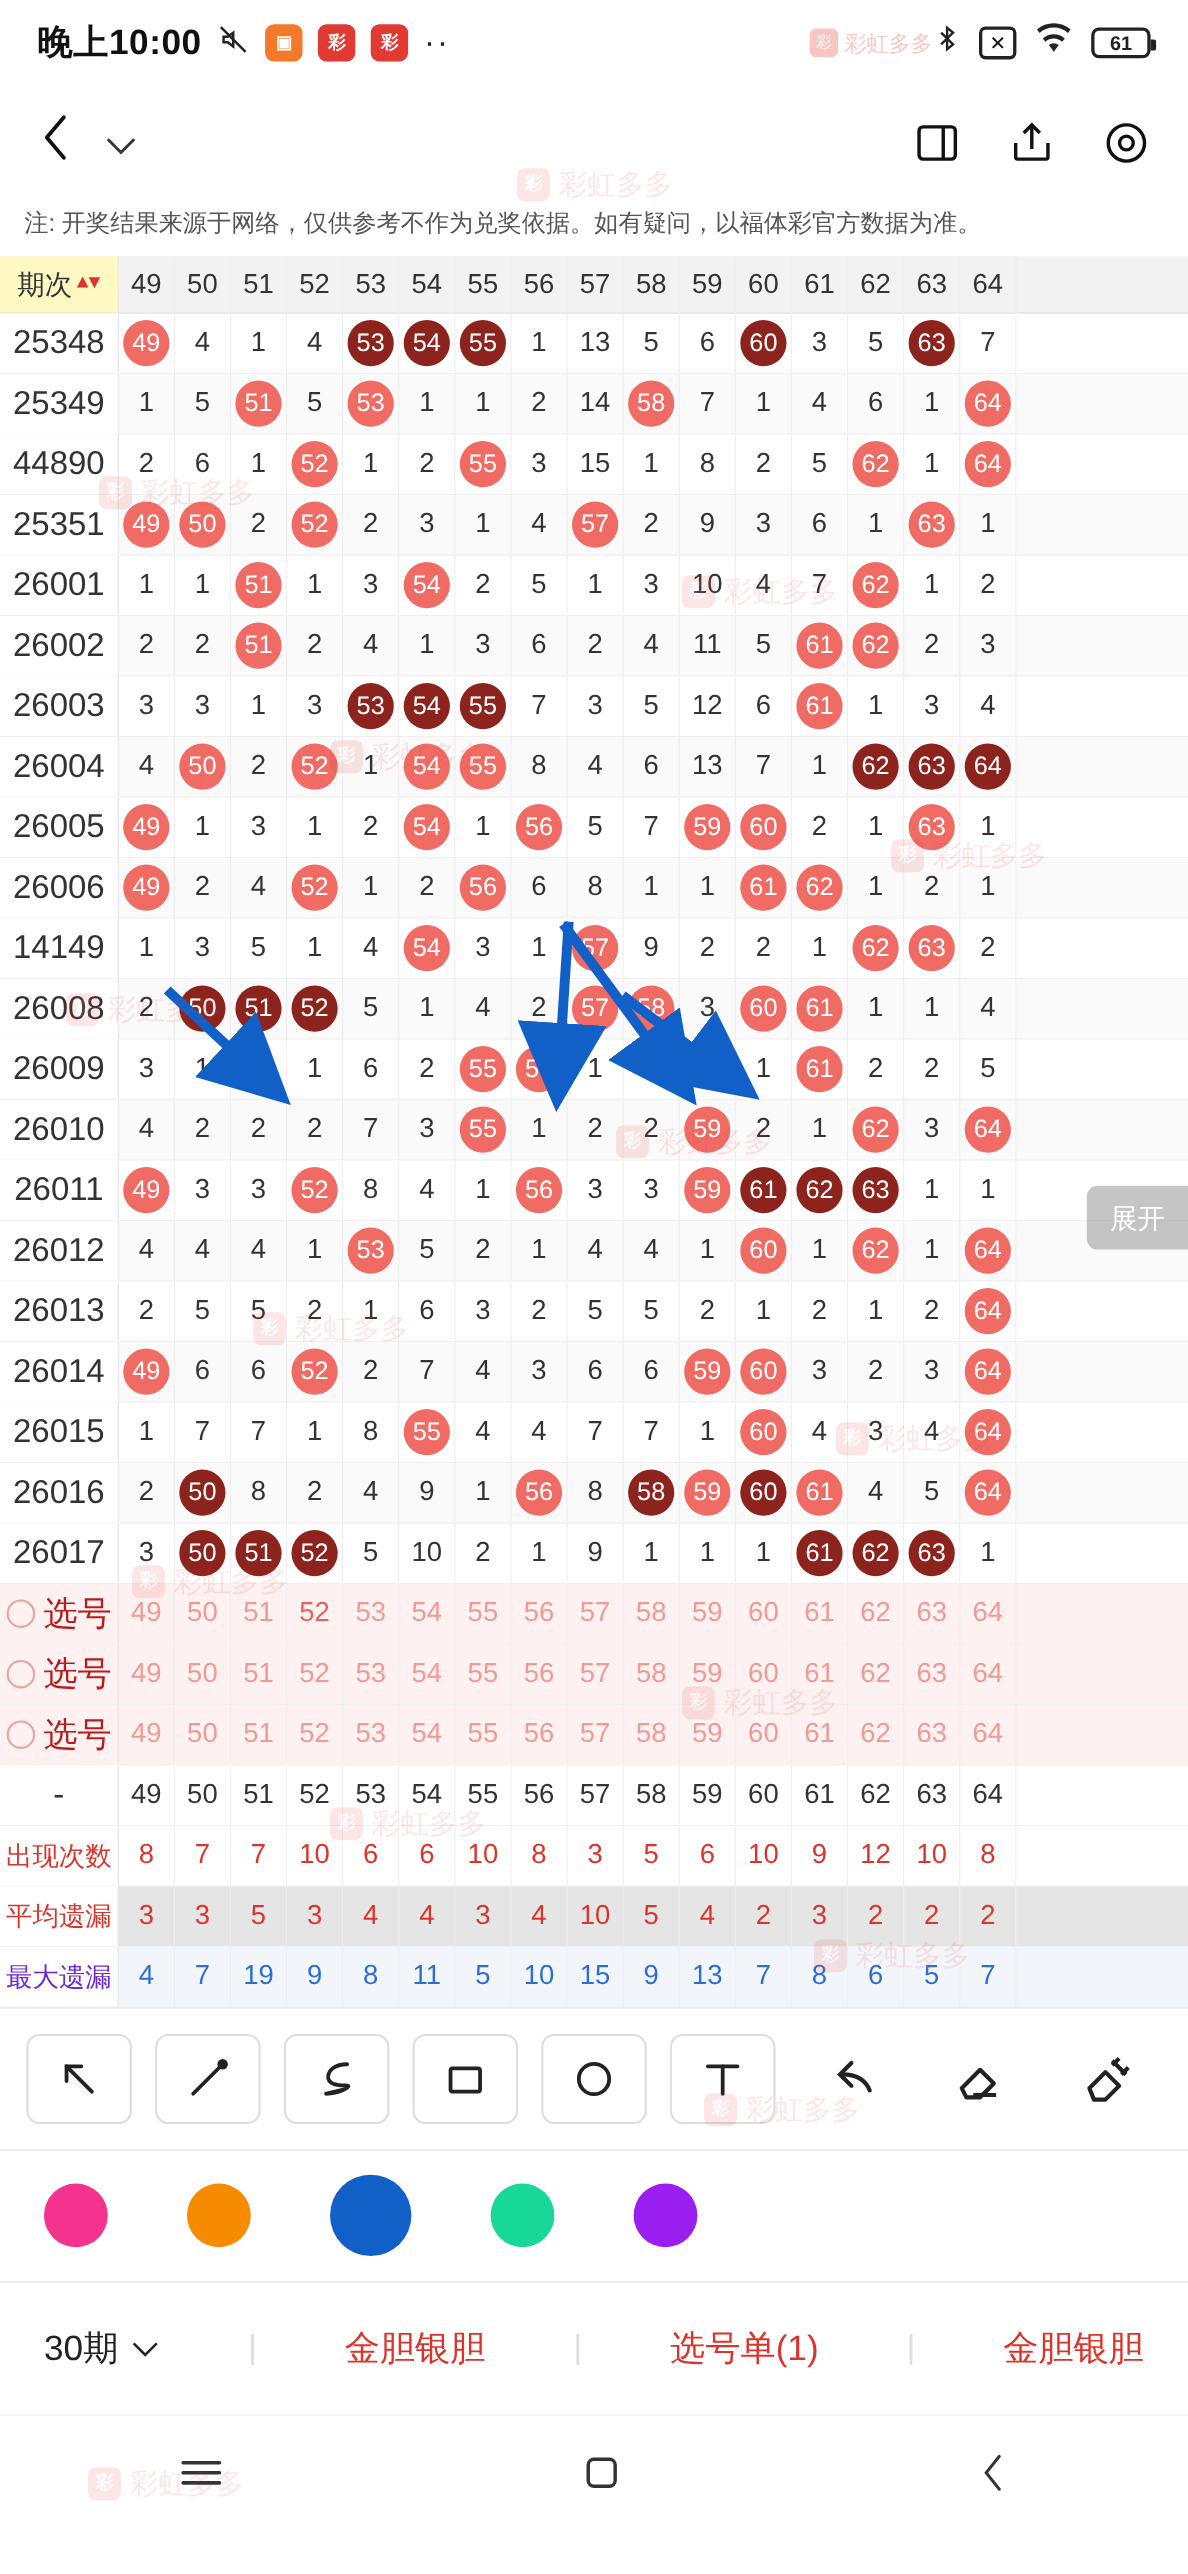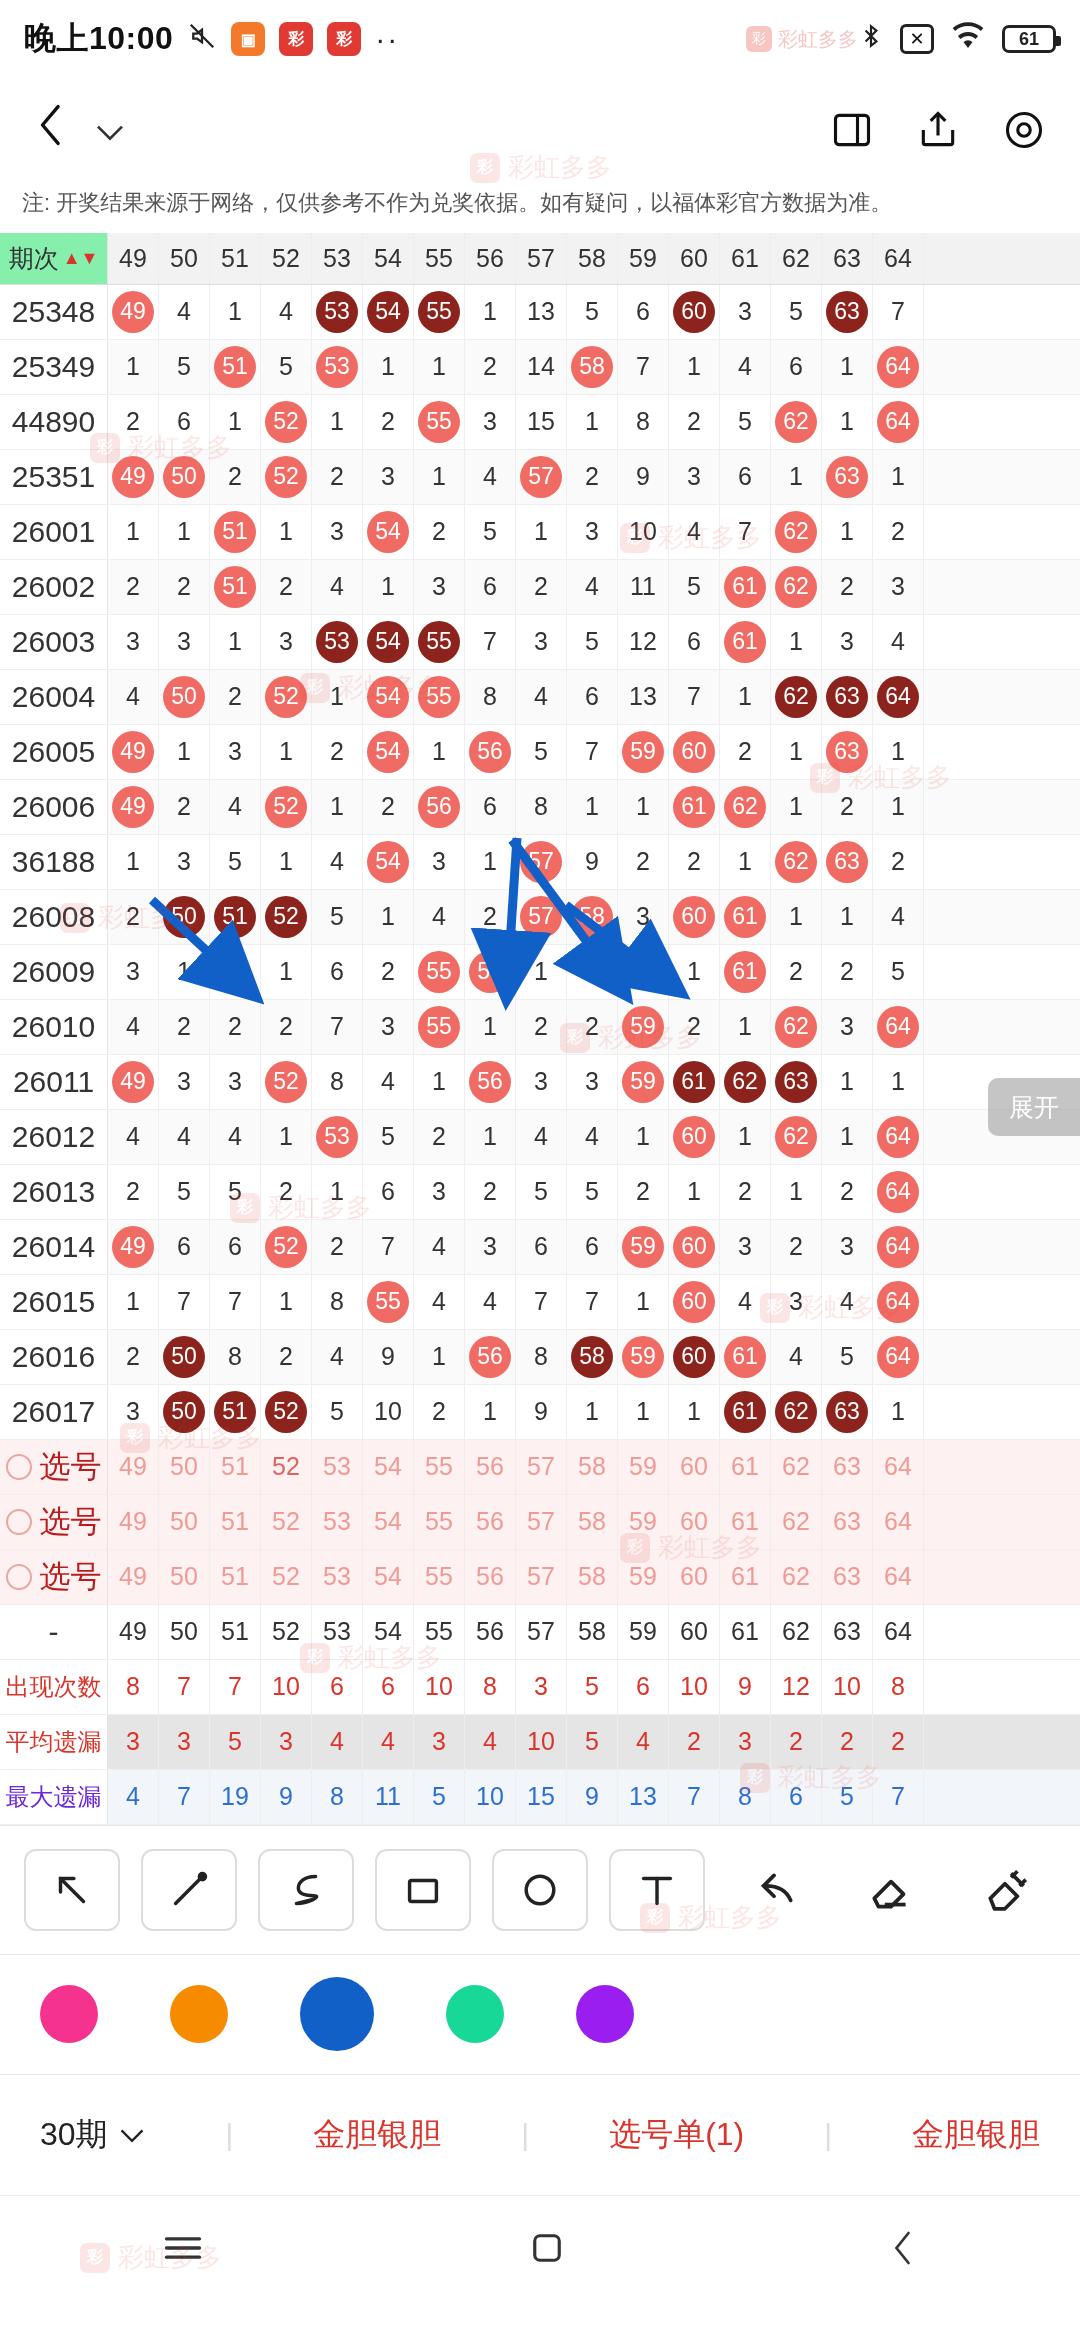--- a/index.html
+++ b/index.html
@@ -7,21 +7,21 @@
     width: 1080px; height: 2340px;
     font-family: "Liberation Sans", sans-serif;
     background: #ffffff;
     overflow: hidden;
   }
   #app { position: relative; width: 1080px; height: 2340px; }
 
   
   .statusbar {
     height: 78px; display: flex; align-items: center;
-    padding: 0 24px; font-size: 30px; color: #111; justify-content: flex-end;
+    padding: 0 34px; font-size: 30px; color: #111; justify-content: flex-end;
   }
   .sb-time { font-size: 32px; font-weight: 600; letter-spacing: 0.5px; }
   .sb-left { display: flex; align-items: center; gap: 14px; flex: 1; }
   .sb-right { display: flex; align-items: center; gap: 16px; }
   .mute-ico { font-size: 26px; color: #222; }
   .appbadge {
     width: 34px; height: 34px; border-radius: 8px;
     display: flex; align-items: center; justify-content: center;
     font-size: 16px; color: #fff; font-weight: bold;
   }
@@ -63,21 +63,21 @@
   .trow { display: flex; align-items: stretch; height: 55px; }
   .tcell {
     width: 51px; display: flex; align-items: center; justify-content: center;
     border-right: 1px solid #eee; flex: none;
   }
   .issue {
     width: 108px; flex: none; display: flex; align-items: center; justify-content: center;
     border-right: 1px solid #e3e3e3; font-size: 30px; color: #333; background: #fff;
   }
   .hdr { background: #f2f2f2; height: 52px; font-size: 25px; color: #333; border-bottom: 1px solid #ddd;}
-  .hdr .issue { background: #86efac; font-size: 25px; }
+  .hdr .issue { background: #fef9c3; font-size: 25px; font-family: Liberation Mono, monospace; }
   .hdr .tcell { background: #f2f2f2; }
   .rowalt { background: #fafafa; }
   .ball {
     width: 42px; height: 42px; border-radius: 50%;
     display: flex; align-items: center; justify-content: center;
     color: #fff; font-size: 23px;
   }
   .b-light { background: #ef6b63; }
   .b-dark { background: #8c231d; }
   .sep-row { border-bottom: 1px solid #efefef; }
@@ -758,21 +758,21 @@
           <span>1</span>
         </div>
         <div class="tcell">
           <span>2</span>
         </div>
         <div class="tcell">
           <span>1</span>
         </div>
       </div>
       <div class="trow sep-row">
-        <div class="issue">36188</div>
+        <div class="issue">14149</div>
         <div class="tcell">
           <span>1</span>
         </div>
         <div class="tcell">
           <span>3</span>
         </div>
         <div class="tcell">
           <span>5</span>
         </div>
         <div class="tcell">

